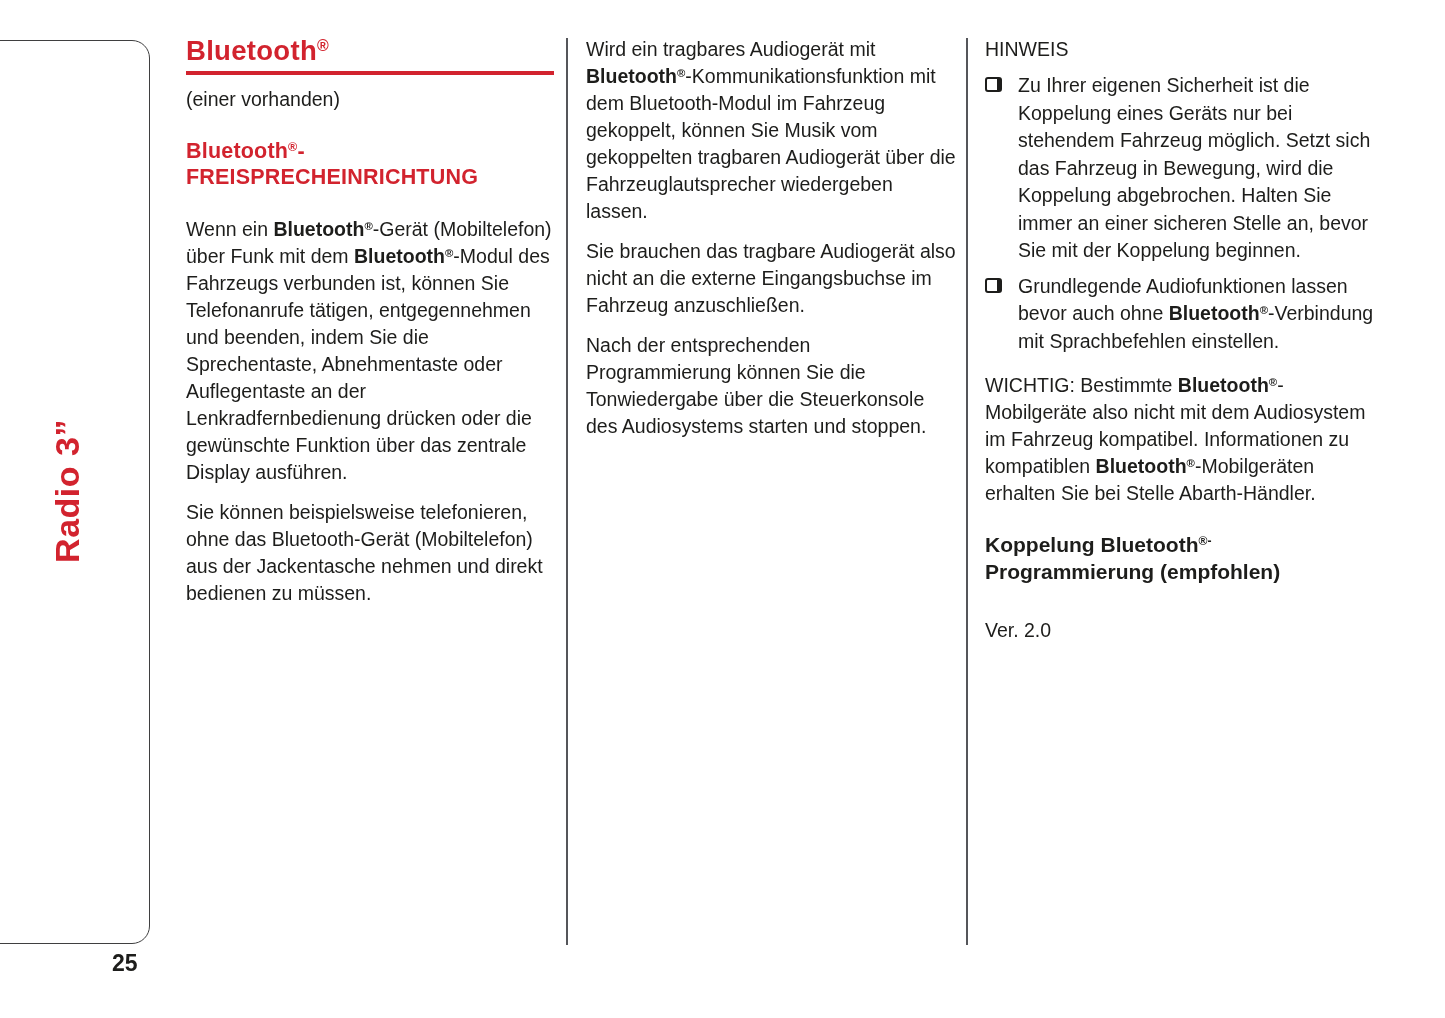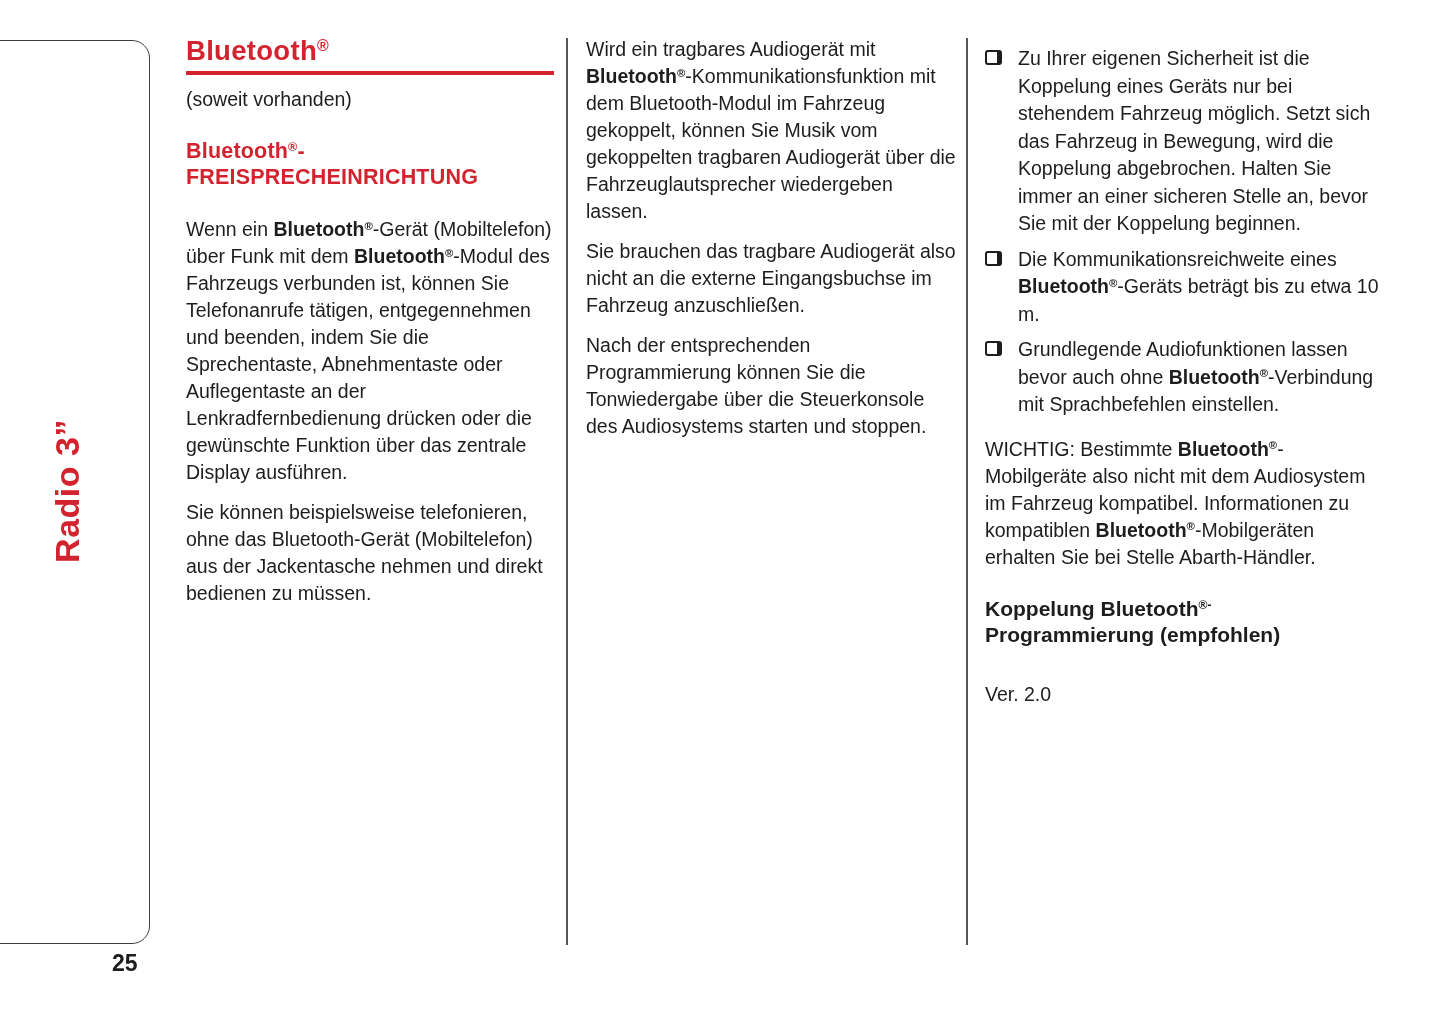--- a/index.html
+++ b/index.html
@@ -98,41 +98,38 @@
 
   <div class="tab"></div>
   <div class="tab-label">Radio 3”</div>
   <div class="page-number">25</div>
 
   <div class="divider d1"></div>
   <div class="divider d2"></div>
 
   <section class="col col1">
     <h1 class="title"><span class="b">Bluetooth</span><sup class="b">®</sup></h1>
-    <p class="note">(soweit vorhanden)</p>
+    <p class="note">(einer vorhanden)</p>
     <h2 class="red-heading"><span class="b">Bluetooth</span><sup class="b">®</sup><span class="b">-</span><br><span class="b">FREISPRECHEINRICHTUNG</span></h2>
     <p class="body first-body"><span>Wenn ein </span><span class="b">Bluetooth</span><sup class="b">®</sup><span>-Gerät (Mobiltelefon) über Funk mit dem </span><span class="b">Bluetooth</span><sup class="b">®</sup><span>-Modul des Fahrzeugs verbunden ist, können Sie Telefonanrufe tätigen, entgegennehmen und beenden, indem Sie die Sprechentaste, Abnehmentaste oder Auflegentaste an der Lenkradfernbedienung drücken oder die gewünschte Funktion über das zentrale Display ausführen.</span></p>
     <p class="body"><span>Sie können beispielsweise telefonieren, ohne das Bluetooth-Gerät (Mobiltelefon) aus der Jackentasche nehmen und direkt bedienen zu müssen.</span></p>
   </section>
 
   <section class="col col2">
     <p class="body hinweis"><span>Wird ein tragbares Audiogerät mit </span><span class="b">Bluetooth</span><sup class="b">®</sup><span>-Kommunikationsfunktion mit dem Bluetooth-Modul im Fahrzeug gekoppelt, können Sie Musik vom gekoppelten tragbaren Audiogerät über die Fahrzeuglautsprecher wiedergeben lassen.</span></p>
     <p class="body"><span>Sie brauchen das tragbare Audiogerät also nicht an die externe Eingangsbuchse im Fahrzeug anzuschließen.</span></p>
     <p class="body"><span>Nach der entsprechenden Programmierung können Sie die Tonwiedergabe über die Steuerkonsole des Audiosystems starten und stoppen.</span></p>
   </section>
 
   <section class="col col3">
+    <p class="body hinweis">HINWEIS</p>
     <ul class="notes">
       <li>
         <span class="bullet-box"></span>
         <span class="li-text"><span>Zu Ihrer eigenen Sicherheit ist die Koppelung eines Geräts nur bei stehendem Fahrzeug möglich. Setzt sich das Fahrzeug in Bewegung, wird die Koppelung abgebrochen. Halten Sie immer an einer sicheren Stelle an, bevor Sie mit der Koppelung beginnen.</span></span>
-      </li>
-      <li>
-        <span class="bullet-box"></span>
-        <span class="li-text"><span>Die Kommunikationsreichweite eines </span><span class="b">Bluetooth</span><sup class="b">®</sup><span>-Geräts beträgt bis zu etwa 10 m.</span></span>
       </li>
       <li>
         <span class="bullet-box"></span>
         <span class="li-text"><span>Grundlegende Audiofunktionen lassen bevor auch ohne </span><span class="b">Bluetooth</span><sup class="b">®</sup><span>-Verbindung mit Sprachbefehlen einstellen.</span></span>
       </li>
     </ul>
     <p class="body important"><span>WICHTIG: Bestimmte </span><span class="b">Bluetooth</span><sup class="b">®</sup><span>-Mobilgeräte also nicht mit dem Audiosystem im Fahrzeug kompatibel. Informationen zu kompatiblen </span><span class="b">Bluetooth</span><sup class="b">®</sup><span>-Mobilgeräten erhalten Sie bei Stelle Abarth-Händler.</span></p>
     <h3 class="spec-heading"><span class="b">Koppelung Bluetooth</span><sup class="b">®-</sup><br><span class="b">Programmierung (empfohlen)</span></h3>
     <p class="body spec-value">Ver. 2.0</p>
   </section>

